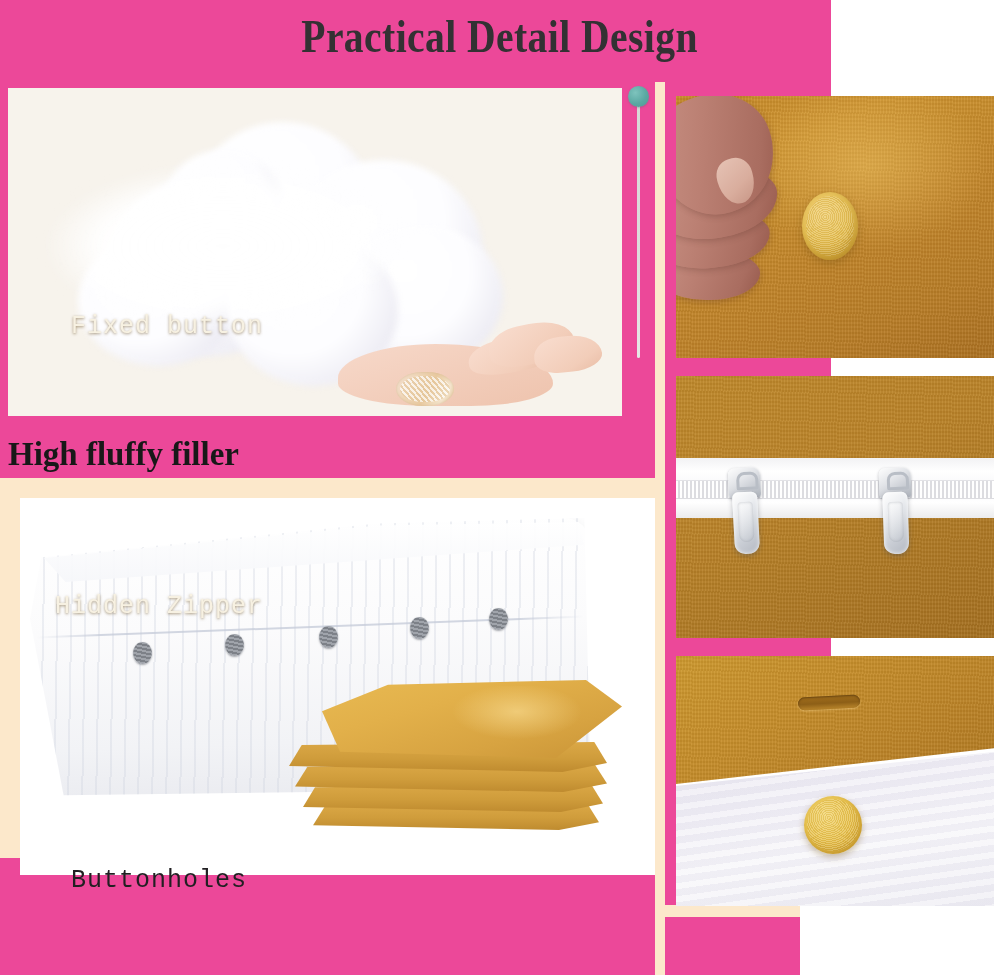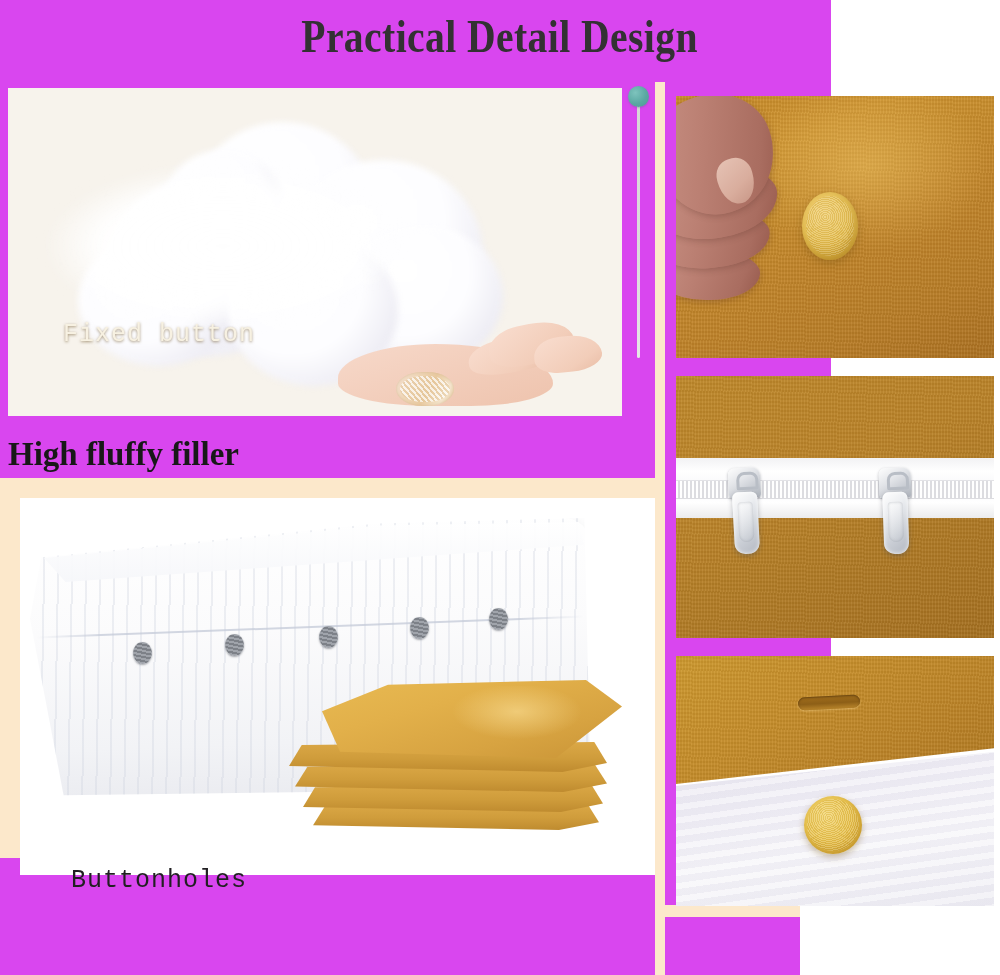--- a/index.html
+++ b/index.html
@@ -4,21 +4,21 @@
 <title>Practical Detail Design</title>
 <style>
   html,body{margin:0;padding:0;}
   body{
     width:1000px;height:975px;
     background:#ffffff;
     font-family:"Liberation Serif", serif;
     overflow:hidden;
     position:relative;
   }
-  .page{position:relative;width:831px;height:975px;background:#d946ef;text-decoration:underline;}
+  .page{position:relative;width:831px;height:975px;background:#ec4899;text-decoration:underline;}
 
   
   .title-bar{
     position:absolute;left:0;top:0;width:1000px;height:72px;
     display:flex;align-items:center;justify-content:center;
   }
   .title{
     font-family:"Liberation Serif", serif;
     font-size:46px;font-weight:700;color:#333133;
     letter-spacing:.5px;
@@ -317,21 +317,21 @@
   }
 
   
   .caption{
     position:absolute;left:0;width:318px;text-align:center;
     font-family:"Liberation Mono", monospace;
     font-size:25px;letter-spacing:1px;white-space:nowrap;
   }
   .cap-light{color:#f7f1e2;text-shadow:0 1px 3px rgba(90,60,10,.55);}
   .cap-dark{color:#211f22;}
-  .cap1{top:320px;}
+  .cap1{top:312px;margin-left:8px;}
   .cap2{top:592px;}
   .cap3{top:866px;}
 </style>
 </head>
 <body>
 
 <div class="page">
 
   <div class="title-bar">
     <div class="title">Practical Detail Design</div>
@@ -416,20 +416,21 @@
     <div class="zip-teeth"></div>
     <div class="zip-pull zp1">
       <div class="zip-head"></div>
       <div class="zip-tab"></div>
     </div>
     <div class="zip-pull zp2">
       <div class="zip-head"></div>
       <div class="zip-tab"></div>
     </div>
   </div>
+  <div class="caption cap-light cap2">Hidden Zipper</div>
 
   <div class="rpanel p3">
     <div class="p3-velvet">
       <div class="velvet-tex"></div>
     </div>
     <div class="p3-hole"></div>
     <div class="p3-white"></div>
     <div class="p3-button"></div>
   </div>
   <div class="caption cap-dark cap3">Buttonholes</div>

